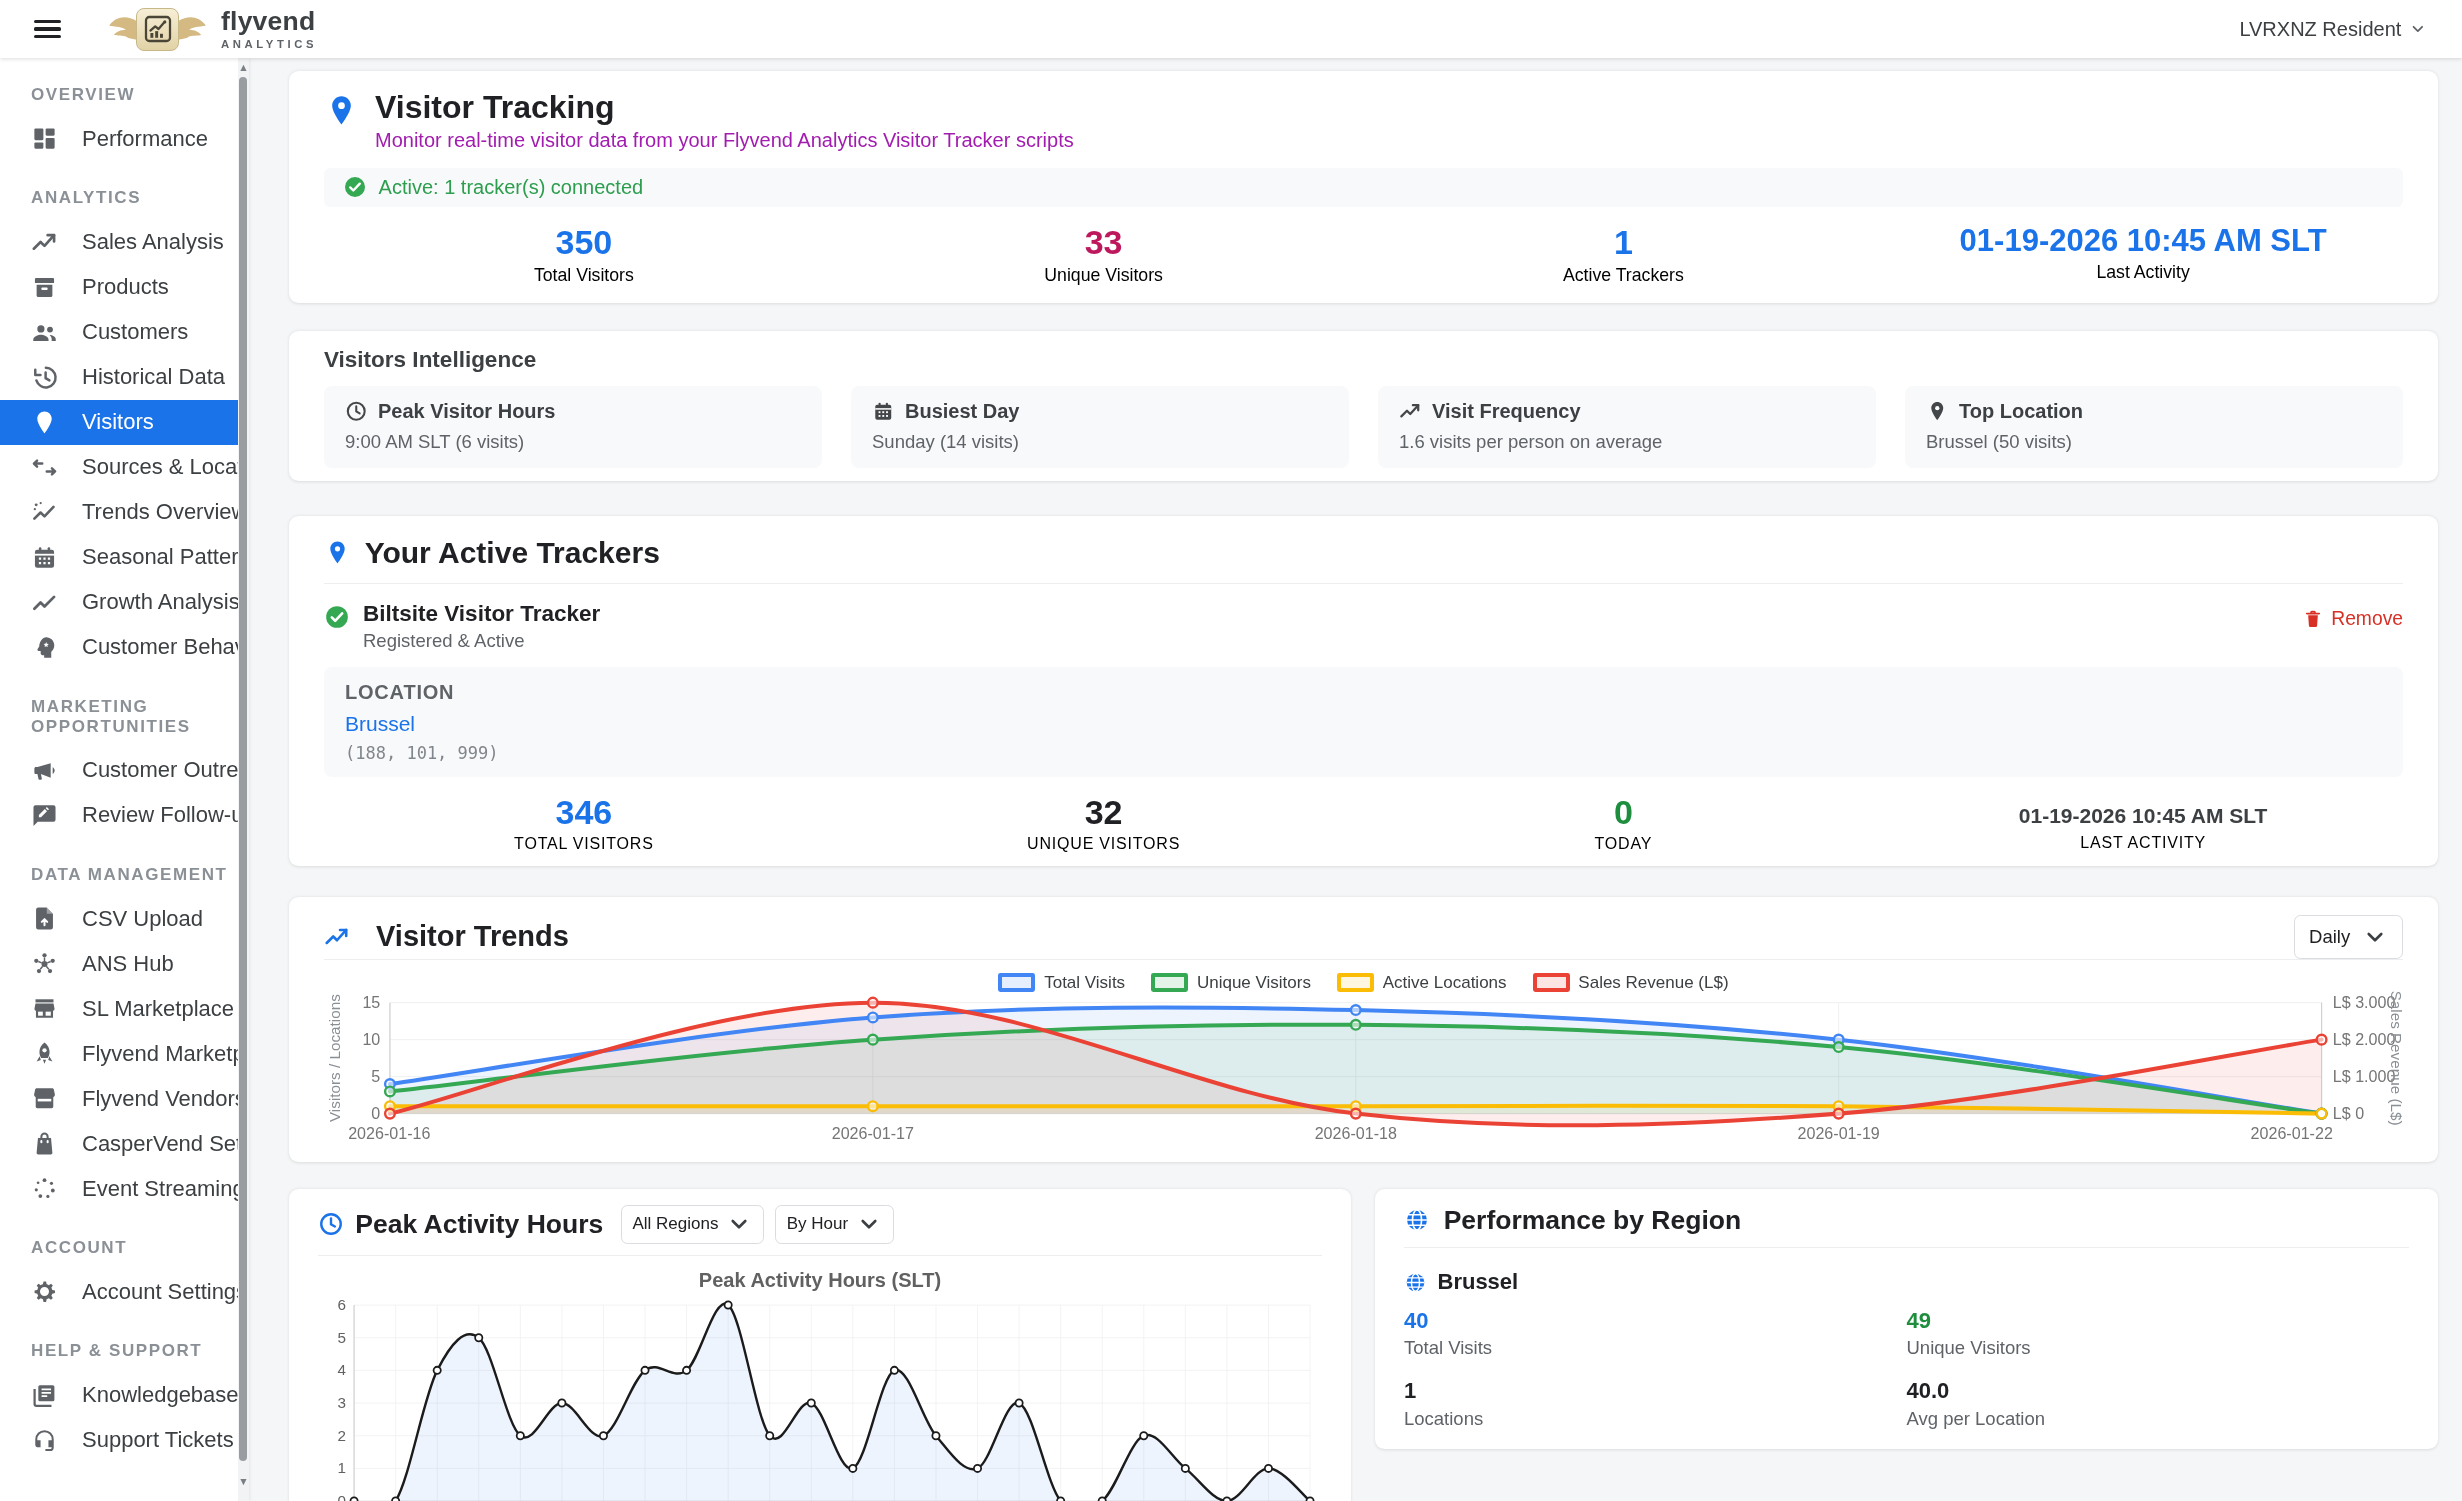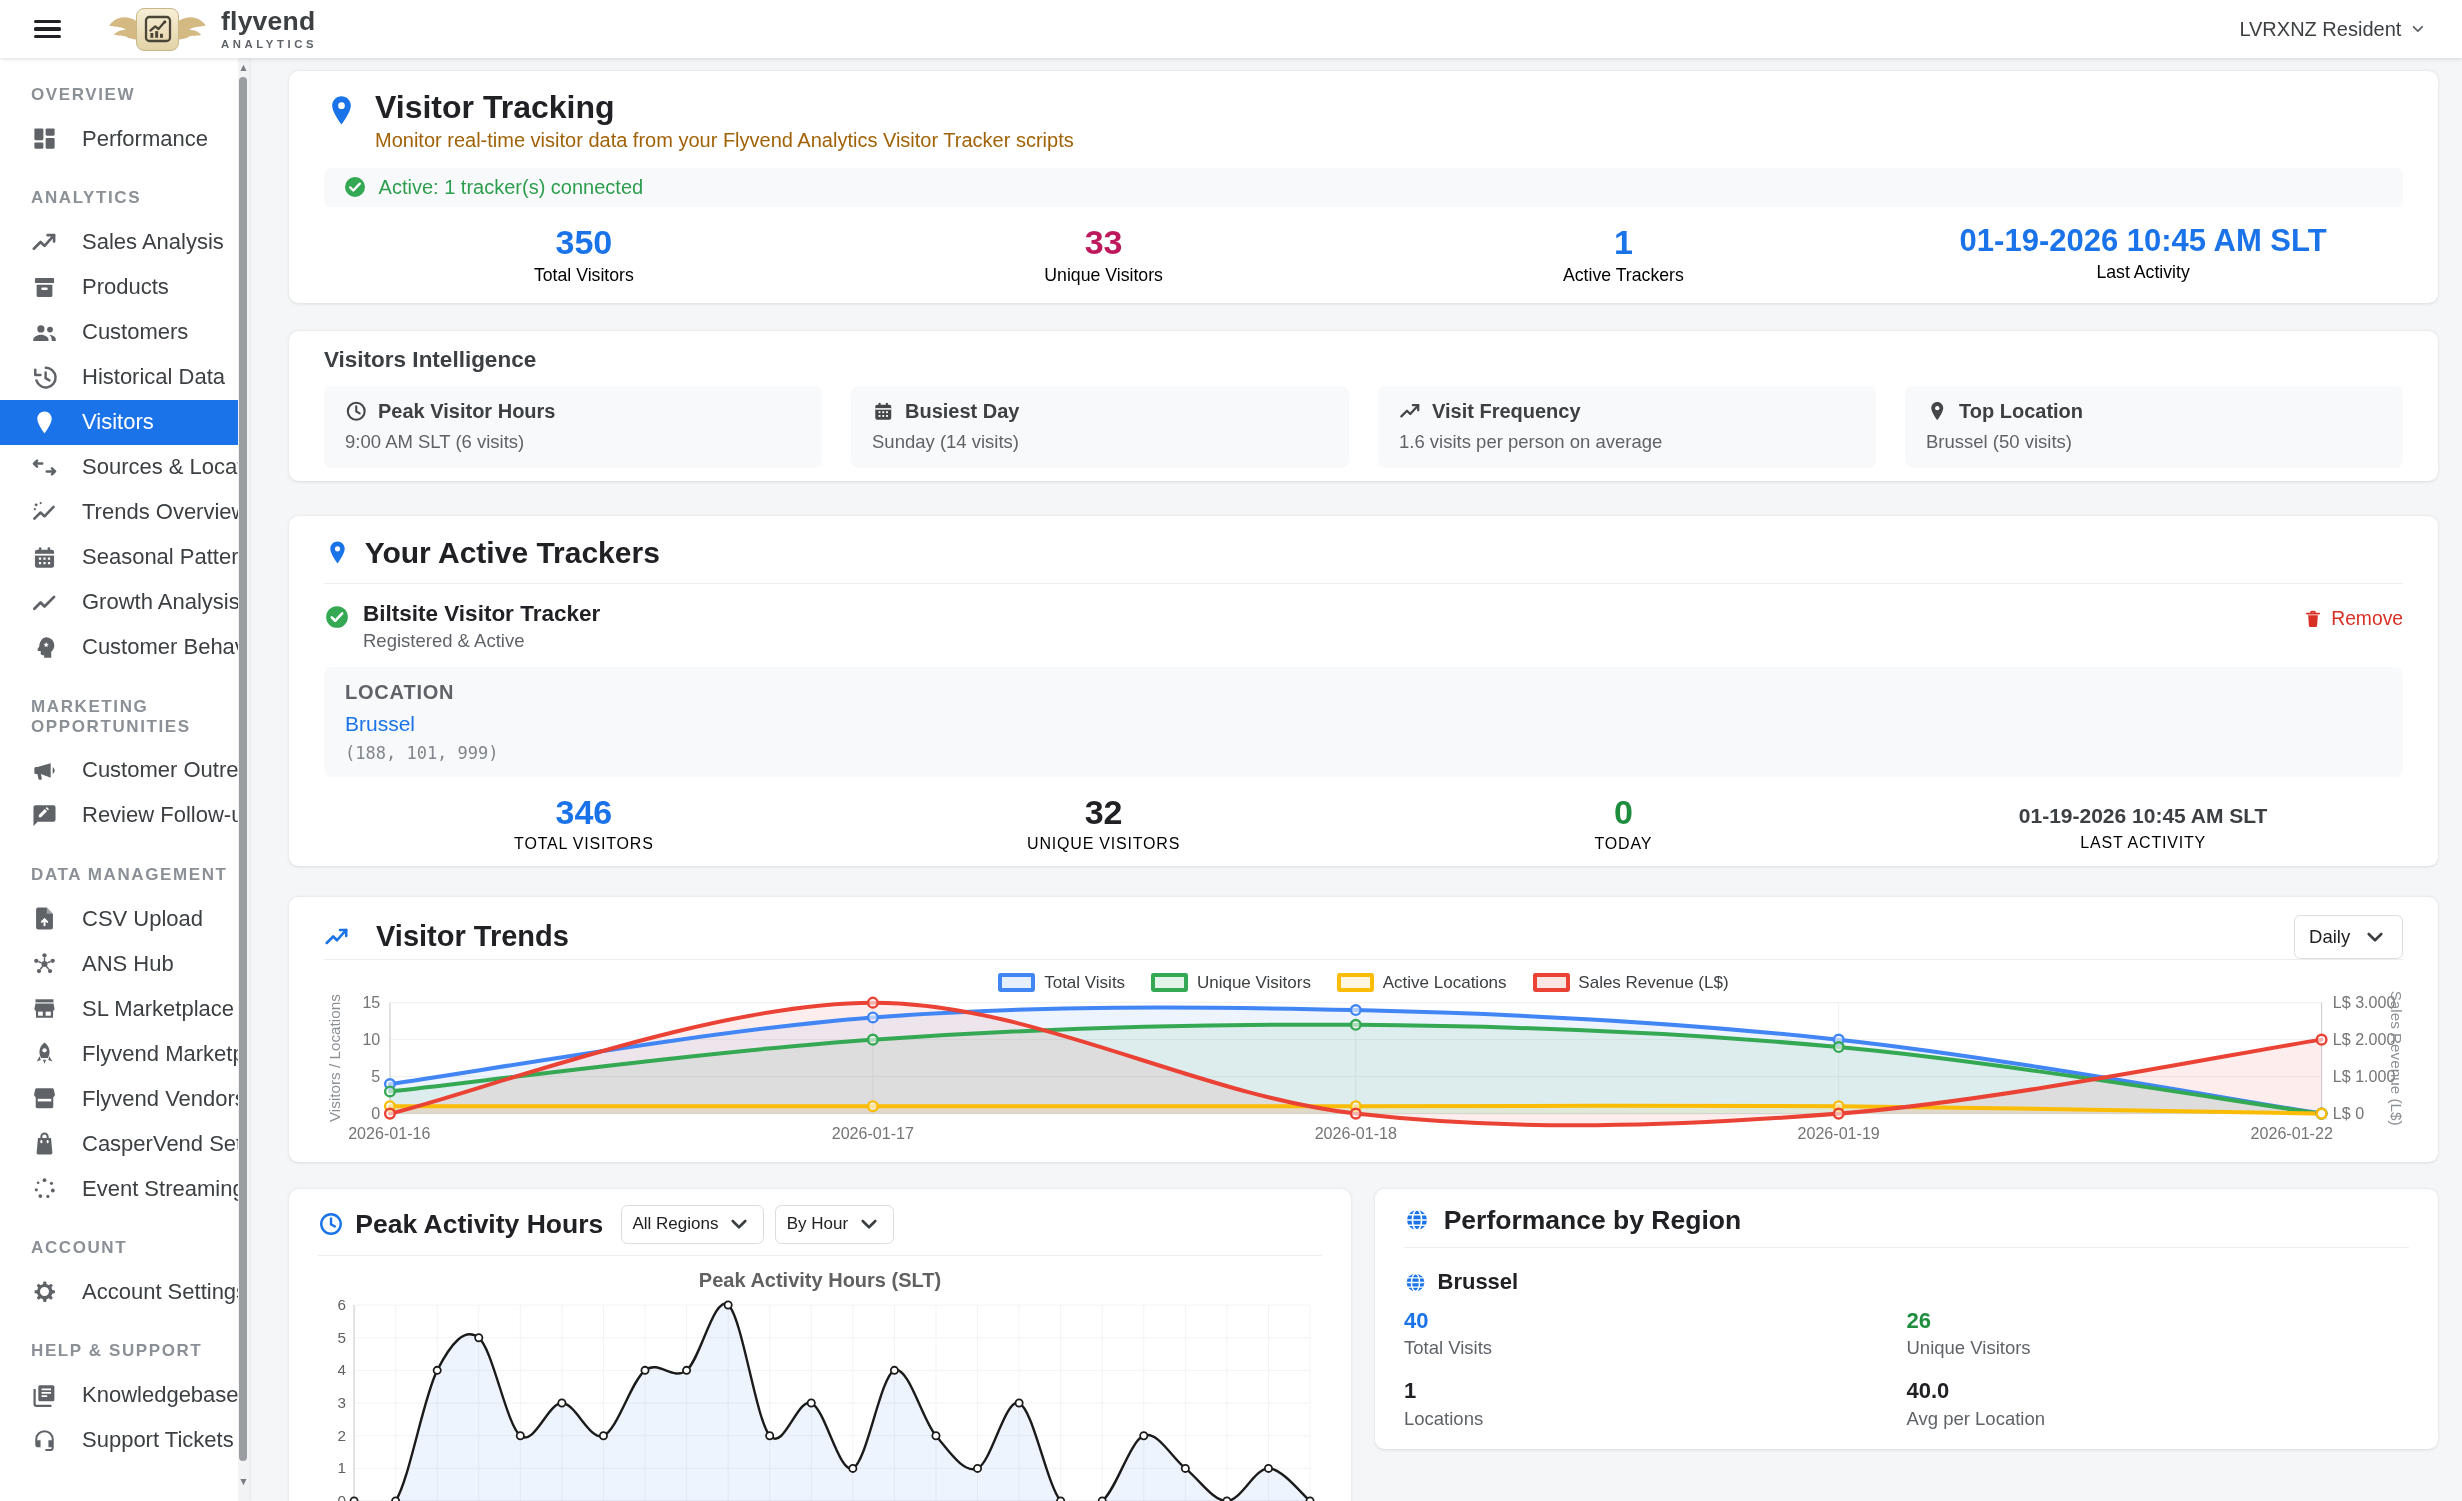--- a/index.html
+++ b/index.html
@@ -52,21 +52,21 @@
   .main { flex:1; min-width:0; padding:13px 24px 0 40px; overflow:hidden; }
   .card { background:#fff; border-radius:9.7px; box-shadow:0 0.8px 3.2px rgba(60,64,67,.14); }
   .icon { display:inline-flex; }
   .icon svg { width:100%; height:100%; }
 
   
   .hero { padding:17.7px 35px 17px; }
   .hero-title-row { display:flex; gap:16px; }
   .hero-pin { width:35px; height:35px; color:#1a73e8; margin-top:4.8px; flex:0 0 auto; }
   .page-title { font-size:32px; font-weight:700; color:#202124; line-height:37px; }
-  .page-sub { font-size:20px; color:#a16207; margin-top:3.2px; }
+  .page-sub { font-size:20px; color:#a21caf; margin-top:3.2px; }
   .status-strip { margin-top:16px; background:#f8f9fa; border-radius:6.4px; padding:0 19.3px;
     height:39px; display:flex; align-items:center; gap:11.3px; font-size:20px; color:#2c9e4e; }
   .status-strip .icon { width:24px; height:24px; color:#34a853; }
   .stat-grid { display:grid; grid-template-columns:repeat(4,1fr); margin-top:17.7px; text-align:center; }
   .stat-val { font-size:34px; font-weight:700; line-height:1; }
   .stat-val.small { font-size:21px; line-height:1.2; }
   .stat-label { font-size:17.7px; color:#000000; margin-top:6px; }
   .stat-label.caps { letter-spacing:0.8px; font-size:16px; }
 
   
@@ -840,21 +840,21 @@
                 </svg>
               </span>
             <span>Brussel</span>
           </div>
           <div class="region-grid" id="region-stats">
               <div>
                 <div class="rg-val" style="color: rgb(26, 115, 232);">40</div>
                 <div class="rg-label">Total Visits</div>
               </div>
               <div>
-                <div class="rg-val" style="color: rgb(30, 142, 62);">26</div>
+                <div class="rg-val" style="color: rgb(30, 142, 62);">49</div>
                 <div class="rg-label">Unique Visitors</div>
               </div>
               <div>
                 <div class="rg-val" style="color: rgb(32, 33, 36);">1</div>
                 <div class="rg-label">Locations</div>
               </div>
               <div>
                 <div class="rg-val" style="color: rgb(32, 33, 36);">40.0</div>
                 <div class="rg-label">Avg per Location</div>
               </div>

